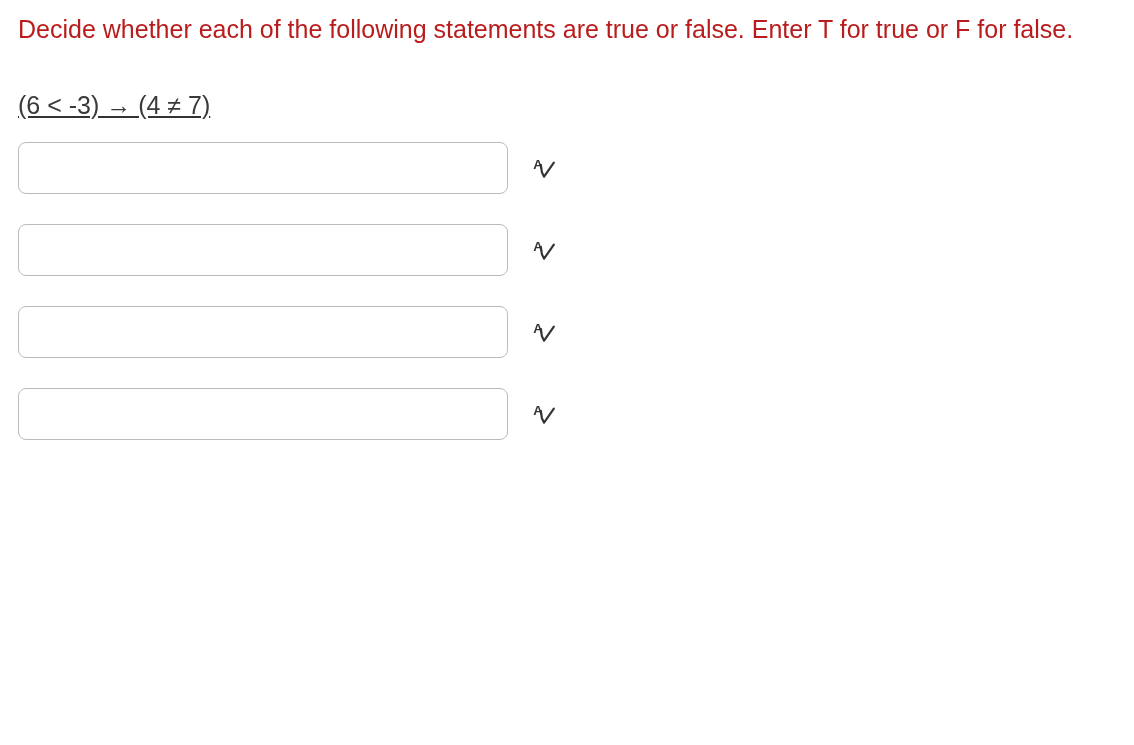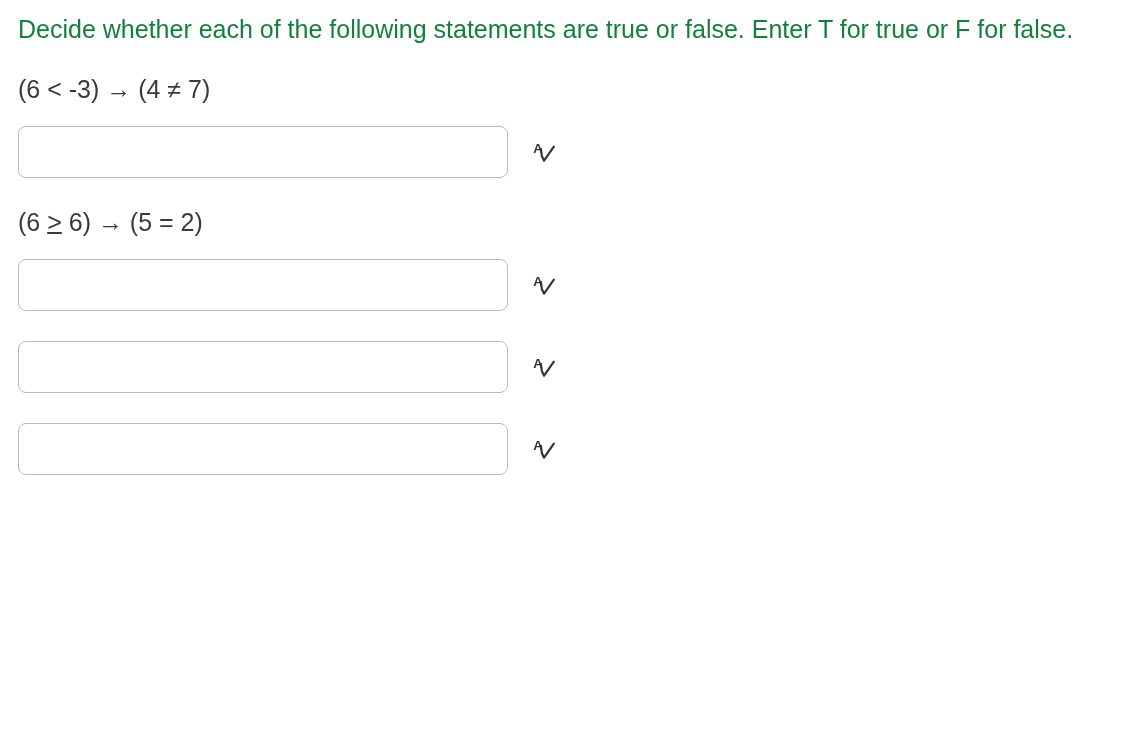--- a/index.html
+++ b/index.html
@@ -10,25 +10,26 @@
     body {
       font-family: -apple-system, BlinkMacSystemFont, "Segoe UI", Helvetica, Arial, sans-serif;
       font-size: 25px;
       color: #333;
       background: #fff;
       padding: 12px 18px;
       width: 1134px;
     }
     .instructions {
       line-height: 1.4;
-      margin-bottom: 28px;
-      color: #15803d;
+      margin-bottom: 44px;
+      color: #b91c1c;
     }
     .question-block {
       margin-bottom: 30px;
+      text-decoration: underline;
     }
     .statement {
       margin-bottom: 22px;
       color: #3a3a3a;
       font-size: 25px;
     }
     .input-row {
       display: flex;
       align-items: center;
       gap: 22px;
@@ -77,21 +78,20 @@
     <span class="tool-icon">
       <svg viewBox="0 0 24 24" fill="none" stroke="#333" stroke-width="2">
         <text x="3" y="13" font-size="12" font-weight="bold" fill="#333" stroke="none" font-family="Arial">A</text>
         <path d="M10 9 L11 16 L13 20 L22 7" stroke="#333" stroke-width="2" fill="none" stroke-linecap="round" stroke-linejoin="round"></path>
       </svg>
     </span>
   </div>
 </div>
 
 <div class="question-block">
-  <div class="statement">(6 <span class="underline-ge">&gt;</span> 6) → (5 = 2)</div>
   <div class="input-row">
     <input type="text" class="answer-input" value="" style="">
     <span class="tool-icon">
       <svg viewBox="0 0 24 24" fill="none" stroke="#333" stroke-width="2">
         <text x="3" y="13" font-size="12" font-weight="bold" fill="#333" stroke="none" font-family="Arial">A</text>
         <path d="M10 9 L11 16 L13 20 L22 7" stroke="#333" stroke-width="2" fill="none" stroke-linecap="round" stroke-linejoin="round"></path>
       </svg>
     </span>
   </div>
 </div>

